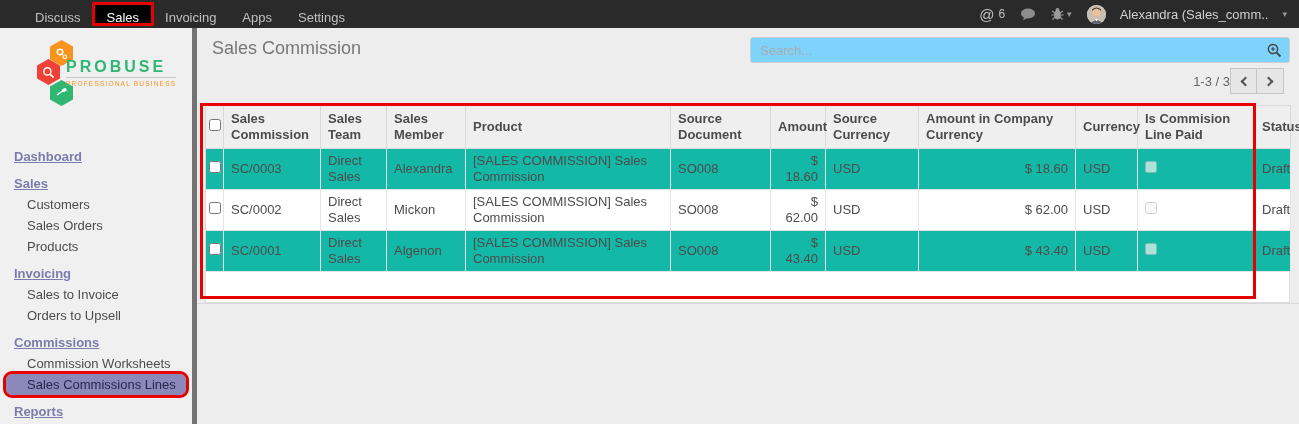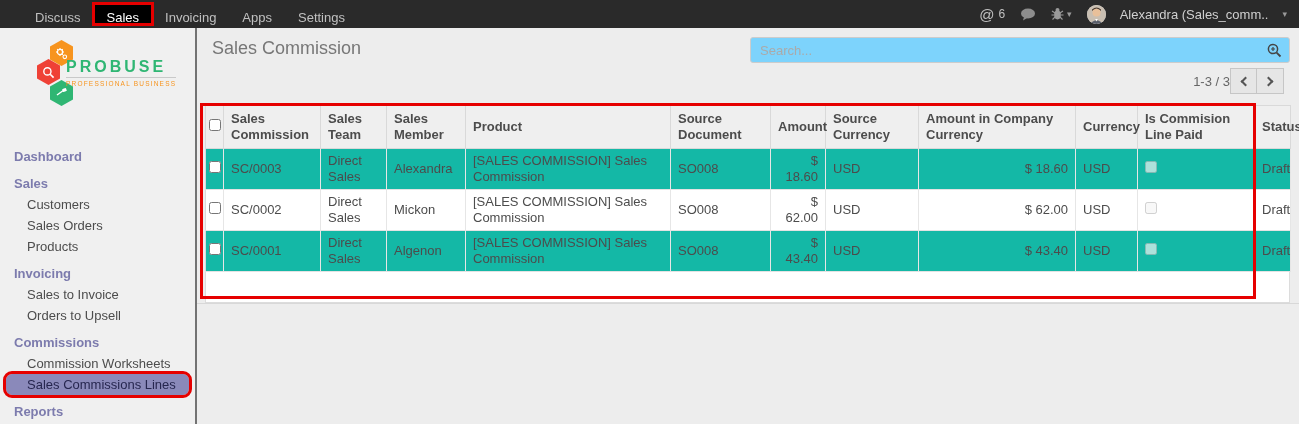--- a/index.html
+++ b/index.html
@@ -14,32 +14,32 @@
   .topbar-right { margin-left:auto; display:flex; align-items:center; gap:15px; padding-right:12px; height:100%; }
   .tb-mention { display:flex; align-items:center; gap:4px; }
   .tb-at { font-size:15px; }
   .tb-count { font-size:12px; }
   .tb-icon { display:flex; align-items:center; gap:3px; }
   .caret { font-size:9px; color:#9a9a9a; }
   .tb-user { display:flex; align-items:center; gap:14px; color:#d0d0d0; }
   .avatar { width:19px; height:19px; border-radius:50%; overflow:hidden; background:#cfd2d6; flex:0 0 auto; }
 
   
-  .sidebar { position:absolute; top:28px; left:0; width:197px; bottom:0; background:#f0f0f0; border-right:2px solid #737373; z-index:10; }
+  .sidebar { position:absolute; top:28px; left:0; width:197px; bottom:0; background:#f0f0f0; border-right:5px solid #737373; z-index:10; }
   .logo { position:relative; height:90px; }
   .hex { position:absolute; width:23px; height:26px; clip-path:polygon(50% 0,100% 25%,100% 75%,50% 100%,0 75%,0 25%); display:flex; align-items:center; justify-content:center; }
   .hex svg { display:block; }
   .hex-orange { background:#f7941e; left:50px; top:12px; }
   .hex-red { background:#ef4136; left:37px; top:31px; }
   .hex-green { background:#2fb673; left:50px; top:52px; }
   .logo-text { position:absolute; left:66px; top:30px; }
   .logo-title { color:#2fb673; font-weight:bold; font-size:16px; letter-spacing:3px; }
   .logo-subtitle { color:#f7941e; font-size:6.5px; letter-spacing:1.2px; border-top:1px solid #c9c9c9; padding-top:2px; margin-top:1px; white-space:nowrap; }
   .side-menu { margin-top:28px; }
-  .side-header { color:#7c7bad; font-weight:bold; padding:4px 14px 4px 14px; line-height:13px; }
+  .side-header { color:#7c7bad; font-weight:bold; padding:4px 14px 4px 14px; line-height:13px;text-decoration:underline; }
   .side-section { margin-bottom:6px; }
   .side-item { color:#4c4c4c; padding:4px 8px 4px 21px; margin:0 6px; line-height:13px; cursor:pointer; }
   .side-item.selected { background:#8a89ba; color:#26264f; outline:3px solid #e60000; outline-offset:0; position:relative;border-radius:6px; }
 
   
   .main { position:absolute; left:197px; top:28px; right:0; bottom:0; background:#ededed; }
   .page-title { position:absolute; left:15px; top:10px; font-size:18px; color:#777; }
   .search-wrap { position:absolute; left:553px; top:9px; width:540px; height:26px; }
   .search-input { width:100%; height:100%; border:1px solid #ccc; border-radius:3px; padding:0 30px 0 9px; font-size:13px; color:#444; background:#7dd3fc; font-family:"Liberation Sans",sans-serif; }
   .search-input::placeholder { color:#aaa; }

